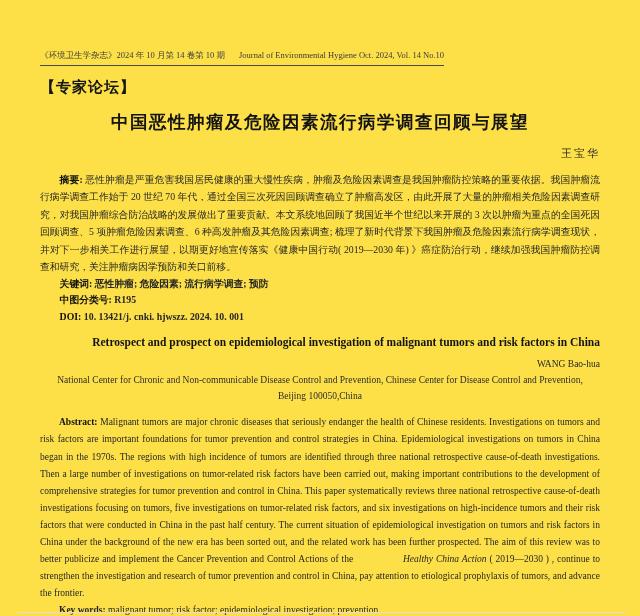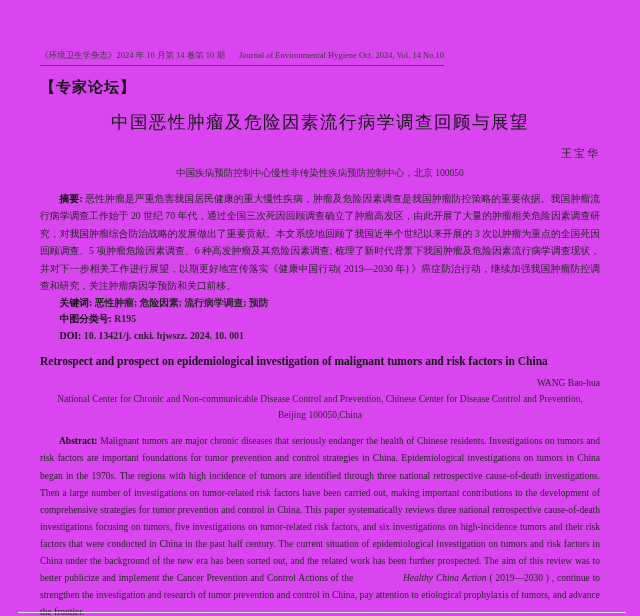--- a/index.html
+++ b/index.html
@@ -13,21 +13,21 @@
     overflow: hidden;
     position: relative;
     font-family: "Liberation Serif", "DejaVu Serif", serif;
     color: #262626;
   }
   .page {
     box-sizing: border-box;
     width: 640px;
     height: 616px;
     padding: 50px 40px 0 40px;
-    background: #d946ef;
+    background: #fde047;
     position: relative;
   }
   
   .header-row {
     font-size: 8.5px;
     color: #3a3a3a;
     white-space: nowrap;
   }
   .header-line {
     display: inline-block;
@@ -44,21 +44,21 @@
     font-weight: 700;
     font-size: 15px;
     color: #161616;
     letter-spacing: 1px;
   }
   
   .cn-title {
     margin: 13px 0 0 0;
     text-align: center;
     font-size: 17.5px;
-    font-weight: 400;
+    font-weight: 700;
     color: #141414;
     letter-spacing: 1.5px;
   }
   .cn-author {
     margin-top: 12px;
     text-align: right;
     font-size: 11px;
     letter-spacing: 2px;
   }
   .cn-affil {
@@ -83,21 +83,21 @@
   .meta-line {
     margin: 0;
     text-indent: 2em;
     font-size: 9.8px;
     line-height: 1.68;
     font-weight: bold;
   }
   
   .en-title {
     margin: 11px 0 0 0;
-    text-align: left;
+    text-align: right;
     font-size: 11.5px;
     font-weight: 700;
     color: #141414;
   }
   .en-author {
     margin-top: 11px;
     text-align: right;
     font-size: 9.5px;
   }
   .en-affil {
@@ -140,21 +140,20 @@
       <span class="hdr-en">Journal of Environmental Hygiene Oct. 2024, Vol. 14 No.10</span>
     </span>
   </div>
 
   <div class="badge-row">
     <span class="badge">【专家论坛】</span>
   </div>
 
   <h1 class="cn-title">中国恶性肿瘤及危险因素流行病学调查回顾与展望</h1>
   <div class="cn-author">王宝华</div>
-  <div class="cn-affil">中国疾病预防控制中心慢性非传染性疾病预防控制中心，北京 100050</div>
 
   <p class="abs cn-abs">
     <b>摘要:</b>
     <span>恶性肿瘤是严重危害我国居民健康的重大慢性疾病，肿瘤及危险因素调查是我国肿瘤防控策略的重要依据。我国肿瘤流行病学调查工作始于 20 世纪 70 年代，通过全国三次死因回顾调查确立了肿瘤高发区，由此开展了大量的肿瘤相关危险因素调查研究，对我国肿瘤综合防治战略的发展做出了重要贡献。本文系统地回顾了我国近半个世纪以来开展的 3 次以肿瘤为重点的全国死因回顾调查、5 项肿瘤危险因素调查、6 种高发肿瘤及其危险因素调查; 梳理了新时代背景下我国肿瘤及危险因素流行病学调查现状，并对下一步相关工作进行展望，以期更好地宣传落实《健康中国行动( 2019—2030 年) 》癌症防治行动，继续加强我国肿瘤防控调查和研究，关注肿瘤病因学预防和关口前移。</span>
   </p>
 
   <p class="meta-line">
     <b>关键词:</b>
     <span>恶性肿瘤; 危险因素; 流行病学调查; 预防</span>
   </p>

